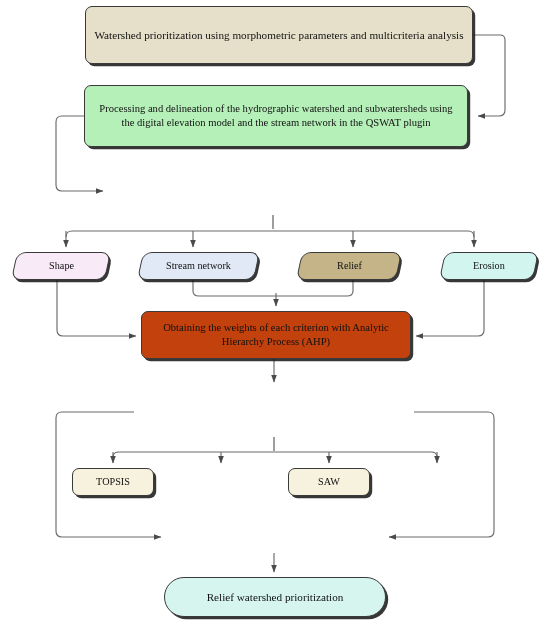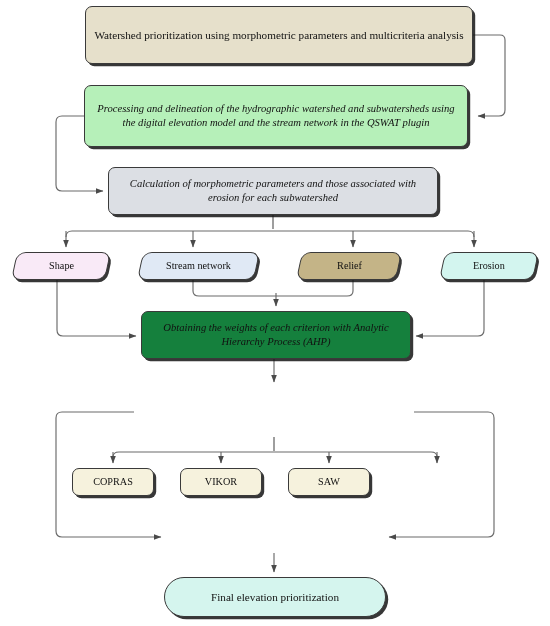--- a/index.html
+++ b/index.html
@@ -45,21 +45,21 @@
   .stadium { border-radius: 999px; }
   .para {
     border-radius: 9px;
     transform: skewX(-12deg);
   }
   .para .txt { transform: skewX(12deg); }
   .shadowed {
     box-shadow: 2.5px 2.5px 0 -0.3px rgba(20,20,20,0.85);
   }
   .f11 { font-size: 11.2px; }
-  .f105 { font-size: 10.6px; font-style: italic; }
+  .f105 { font-size: 10.6px; }
   .f10 { font-size: 10.2px; }
 </style>
 </head>
 <body>
 
 <div id="flow">
 
   <svg id="wires" viewBox="0 0 550 626" width="550" height="626">
     <defs>
       <marker id="ah" markerWidth="9" markerHeight="9" refX="7.4" refY="3.2" orient="auto" markerUnits="userSpaceOnUse">
@@ -105,50 +105,44 @@
   </svg>
 
   <div class="node rect shadowed f11" style="left:85px; top:6px; width:388px; height:58px; background:#e6e0cb;">
     <span class="txt">Watershed prioritization using morphometric parameters and multicriteria analysis</span>
   </div>
 
   <div class="node rect shadowed f105" style="left:84px; top:85px; width:384px; height:62px; background:#b6f0b9;">
     <span class="txt">Processing and delineation of the hydrographic watershed and subwatersheds using the digital elevation model and the stream network in the QSWAT plugin</span>
   </div>
 
-  <div class="node rect shadowed f105" style="left:108px; top:167px; width:330px; height:48px; background:#dcdfe4;">
-    <span class="txt">Calculation of morphometric parameters and those associated with erosion for each subwatershed</span>
-  </div>
 
   <div class="node para shadowed f10" style="left:14px; top:252px; width:94px; height:28px; background:#f9eaf7;">
     <span class="txt">Shape</span>
   </div>
   <div class="node para shadowed f10" style="left:140px; top:252px; width:117px; height:28px; background:#e0e9f5;">
     <span class="txt">Stream network</span>
   </div>
   <div class="node para shadowed f10" style="left:299px; top:252px; width:100px; height:28px; background:#c4b487;">
     <span class="txt">Relief</span>
   </div>
   <div class="node para shadowed f10" style="left:442px; top:252px; width:94px; height:28px; background:#d3f5ef;">
     <span class="txt">Erosion</span>
   </div>
 
-  <div class="node rect shadowed f105" style="left:141px; top:311px; width:270px; height:48px; background:#15803d;">
+  <div class="node rect shadowed f105" style="left:141px; top:311px; width:270px; height:48px; background:#c2410c;">
     <span class="txt">Obtaining the weights of each criterion with Analytic Hierarchy Process (AHP)</span>
   </div>
 
 
   <div class="node rect shadowed f10" style="left:72px; top:468px; width:82px; height:28px; background:#f6f2dd;">
-    <span class="txt">COPRAS</span>
-  </div>
-  <div class="node rect shadowed f10" style="left:180px; top:468px; width:82px; height:28px; background:#f6f2dd;">
-    <span class="txt">VIKOR</span>
+    <span class="txt">TOPSIS</span>
   </div>
   <div class="node rect shadowed f10" style="left:288px; top:468px; width:82px; height:28px; background:#f6f2dd;">
     <span class="txt">SAW</span>
   </div>
 
 
   <div class="node stadium shadowed f11" style="left:164px; top:577px; width:222px; height:40px; background:#d5f5ee;">
-    <span class="txt">Final elevation prioritization</span>
+    <span class="txt">Relief watershed prioritization</span>
   </div>
 
 </div>
 
 </body></html>

